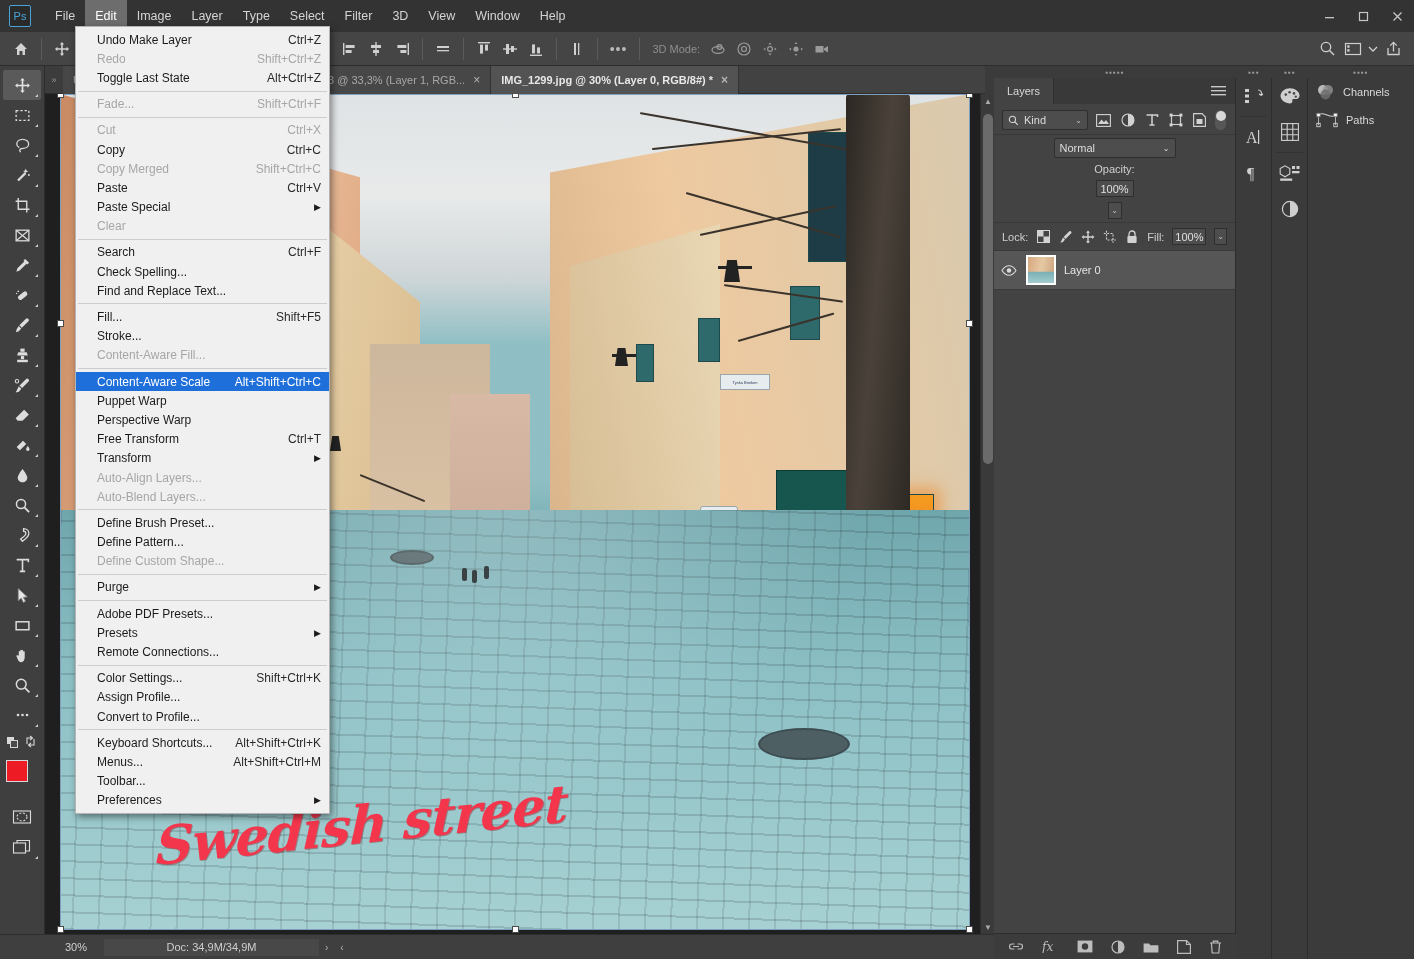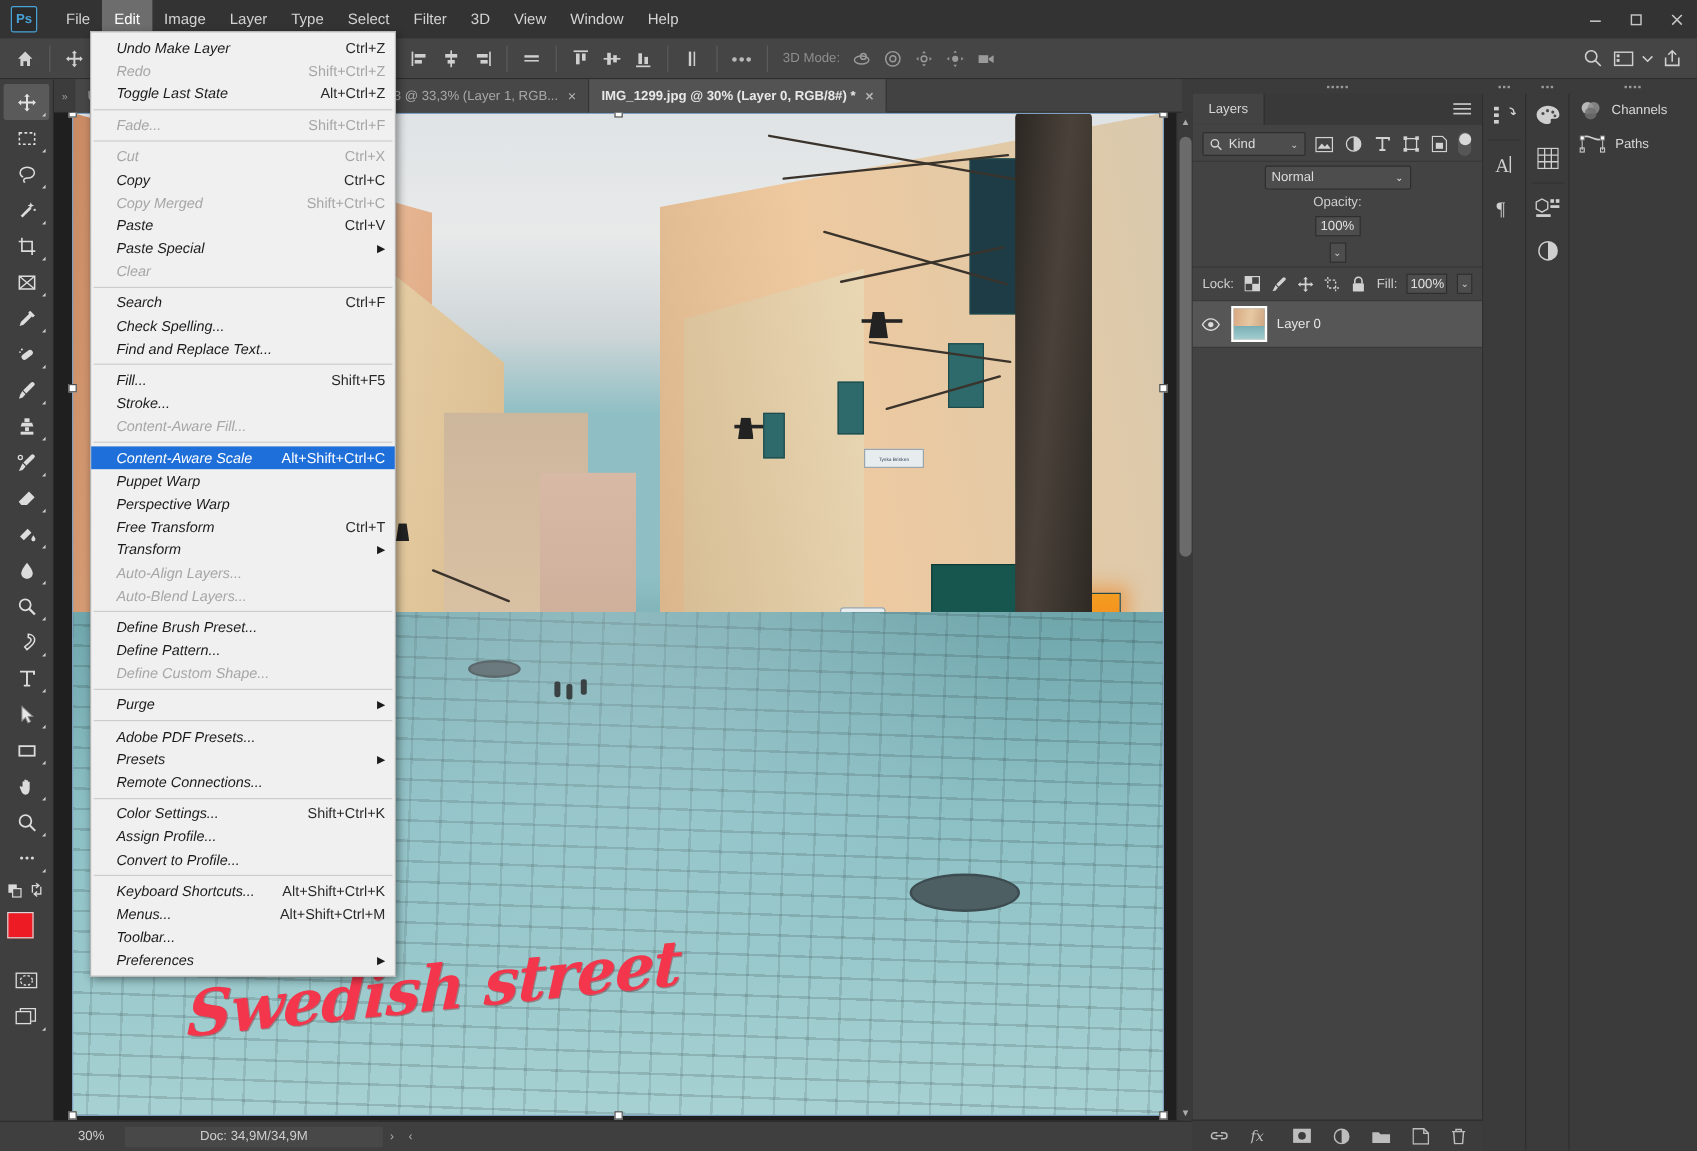--- a/index.html
+++ b/index.html
@@ -15,21 +15,21 @@
   #app { position: relative; width: 1414px; height: 959px; }
 
   
   #titlebar {
     position: absolute; left:0; top:0; width:1414px; height:32px;
     background:#333333; display:flex; align-items:center;
   }
   .ps-logo {
     width:22px; height:22px; margin-left:9px;
     background:#2a2a2a; border:1px solid #4aa3d8; border-radius:2px;
-    color:#4aa3d8; font-size:11px; font-weight:bold;
+    color:#4aa3d8; font-size:11px; font-weight:normal;
     display:flex; align-items:center; justify-content:center;
     font-family:"Liberation Sans", sans-serif;
   }
   #menubar { display:flex; align-items:center; height:32px; margin-left:14px; }
   .menu-title {
     padding:0 10px; height:32px; line-height:32px;
     font-size:12.5px; color:#d4d4d4; cursor:default; white-space:nowrap;
   }
   .menu-title.open { background:#6d6d6d; color:#ffffff; }
   #winbtns { margin-left:auto; display:flex; height:32px; }
@@ -328,21 +328,21 @@
     background:#f0f0f0; color:#1b1b1b;
     border:1px solid #b4b4b4;
     box-shadow:2px 3px 7px rgba(0,0,0,.45);
     padding:3px 0; z-index:50;
     font-size:12px;
   }
   .mi {
     display:flex; align-items:center; height:19.2px;
     padding:0 8px 0 21px; white-space:nowrap;
   }
-  .mi .lbl { flex:0 0 auto;font-style:italic; }
+  .mi .lbl { flex:0 0 auto; }
   .mi .acc { margin-left:auto; padding-left:18px; color:#2a2a2a; }
   .mi .sub { margin-left:auto; color:#1b1b1b; font-size:9px; }
   .mi.disabled .lbl, .mi.disabled .acc { color:#a6a6a6; }
   .mi.sel { background:#1e6fd9; color:#ffffff; }
   .mi.sel .acc { color:#ffffff; }
   .mi-sep { height:1px; background:#cdcdcd; margin:3px 2px; }
 </style>
 </head>
 <body>
 

